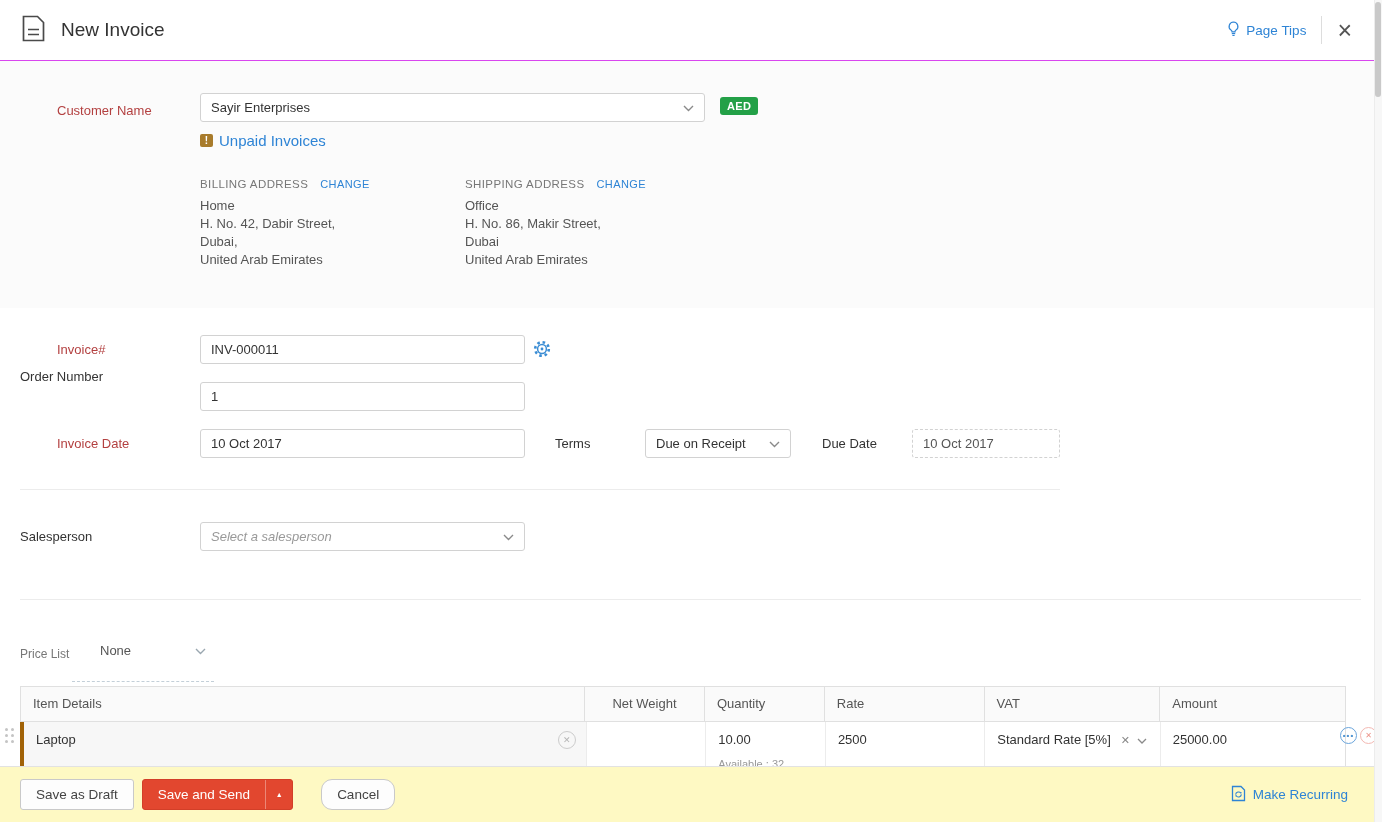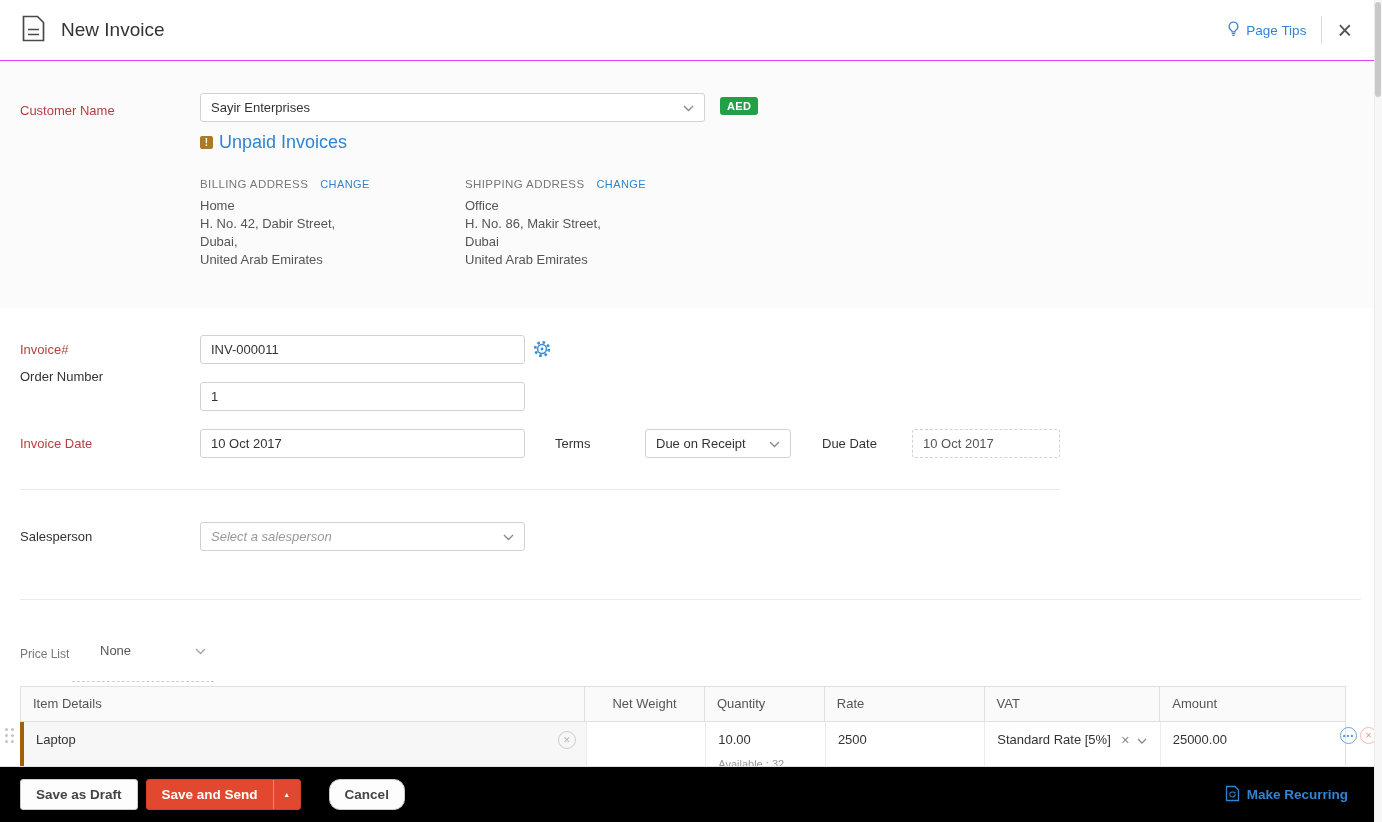--- a/index.html
+++ b/index.html
@@ -12,34 +12,34 @@
          border-bottom:1px solid #d946ef; display:flex; align-items:center; padding:0 22px; }
   .hdr-title { font-size:19px; color:#333; margin-left:16px; }
   .hdr-right { margin-left:auto; display:flex; align-items:center; }
   .page-tips { display:flex; align-items:center; gap:6px; color:#2e84d5; font-size:13.5px; cursor:pointer; }
   .hdr-divider { width:1px; height:28px; background:#ddd; margin:0 15px; }
   .close-x { font-size:25px; color:#555; font-weight:300; line-height:1; cursor:pointer; }
 
   
   .sec-customer { position:absolute; top:61px; left:0; width:1374px; height:247px; background:#fbfbfb; }
   .fld-label { font-size:13px; color:#333; }
-  .req { color:#b34040; }
+  .req { color:#b34040;margin-left:37px; }
 
   .select-box, .input-box { display:flex; align-items:center; border:1px solid #d2d2d2; border-radius:3px;
       background:#fff; height:29px; padding:0 10px; font-size:13px; color:#333; }
   .select-box .sel-text { flex:1; }
   .placeholder { color:#999; }
   input.input-box { outline:none; width:100%; }
 
   .badge { background:#23a047; color:#fff; font-size:11px; font-weight:bold; padding:3px 7px; border-radius:3px; letter-spacing:.3px; }
 
   .unpaid { display:flex; align-items:center; gap:6px; cursor:pointer; }
   .warn-ic { width:13px; height:13px; background:#a87b2b; border-radius:2px; color:#fff; font-size:10px;
              font-weight:bold; display:flex; align-items:center; justify-content:center; }
-  .link-blue { color:#2e84d5; font-size:18px; }
+  .link-blue { color:#2e84d5; font-size:15px; }
 
   .addr-heading { font-size:11.5px; color:#777; letter-spacing:.4px; margin-bottom:7px; }
   .addr-heading .change { font-size:11px; color:#2e84d5; margin-left:12px; letter-spacing:.4px; cursor:pointer; }
   .addr-line { font-size:13px; color:#555; line-height:18px; }
 
   
   .hr { position:absolute; height:1px; background:#ececec; }
 
   
   .pl-label { font-size:12px; color:#777; }
@@ -66,22 +66,22 @@
 
   .drag-handle { position:absolute; left:5px; top:728px; display:grid; grid-template-columns:3px 3px; gap:3px; cursor:grab; }
   .drag-handle i { width:3px; height:3px; border-radius:50%; background:#c4c4c4; }
 
   .row-actions { position:absolute; left:1340px; top:727px; display:flex; gap:3px; }
   .circ { width:17px; height:17px; border-radius:50%; display:flex; align-items:center; justify-content:center; cursor:pointer; }
   .circ-blue { border:1px solid #6aa5dc; color:#4a90d0; font-size:8px; letter-spacing:1px; font-weight:bold; }
   .circ-red { border:1px solid #f3b8b2; color:#ec9288; font-size:8px; }
 
   
-  .ftr { position:absolute; left:0; top:766px; width:1382px; height:56px; background:#000000;
-         border-top:1px solid #e2e2e2; display:flex; align-items:center; padding:0 20px;font-weight:bold; }
+  .ftr { position:absolute; left:0; top:766px; width:1382px; height:56px; background:#fef9c3;
+         border-top:1px solid #e2e2e2; display:flex; align-items:center; padding:0 20px; }
   .btn { height:31px; border-radius:3px; font-size:13.5px; display:inline-flex; align-items:center; cursor:pointer; }
   .btn-light { background:#fdfdfd; border:1px solid #c9c9c9; color:#444; padding:0 15px; }
   .btn-red { background:#e2472f; border:1px solid #d23f28; color:#fff; margin-left:8px; padding:0; overflow:hidden; }
   .btn-red .main { padding:0 15px; }
   .btn-red .caret { width:27px; align-self:stretch; border-left:1px solid rgba(255,255,255,.35);
                     display:flex; align-items:center; justify-content:center; font-size:7px; }
   .btn-cancel { margin-left:28px;border-radius:11px; }
   .make-rec { margin-left:auto; margin-right:14px; display:flex; align-items:center; gap:7px;
               color:#2e84d5; font-size:13.5px; cursor:pointer; }
 

